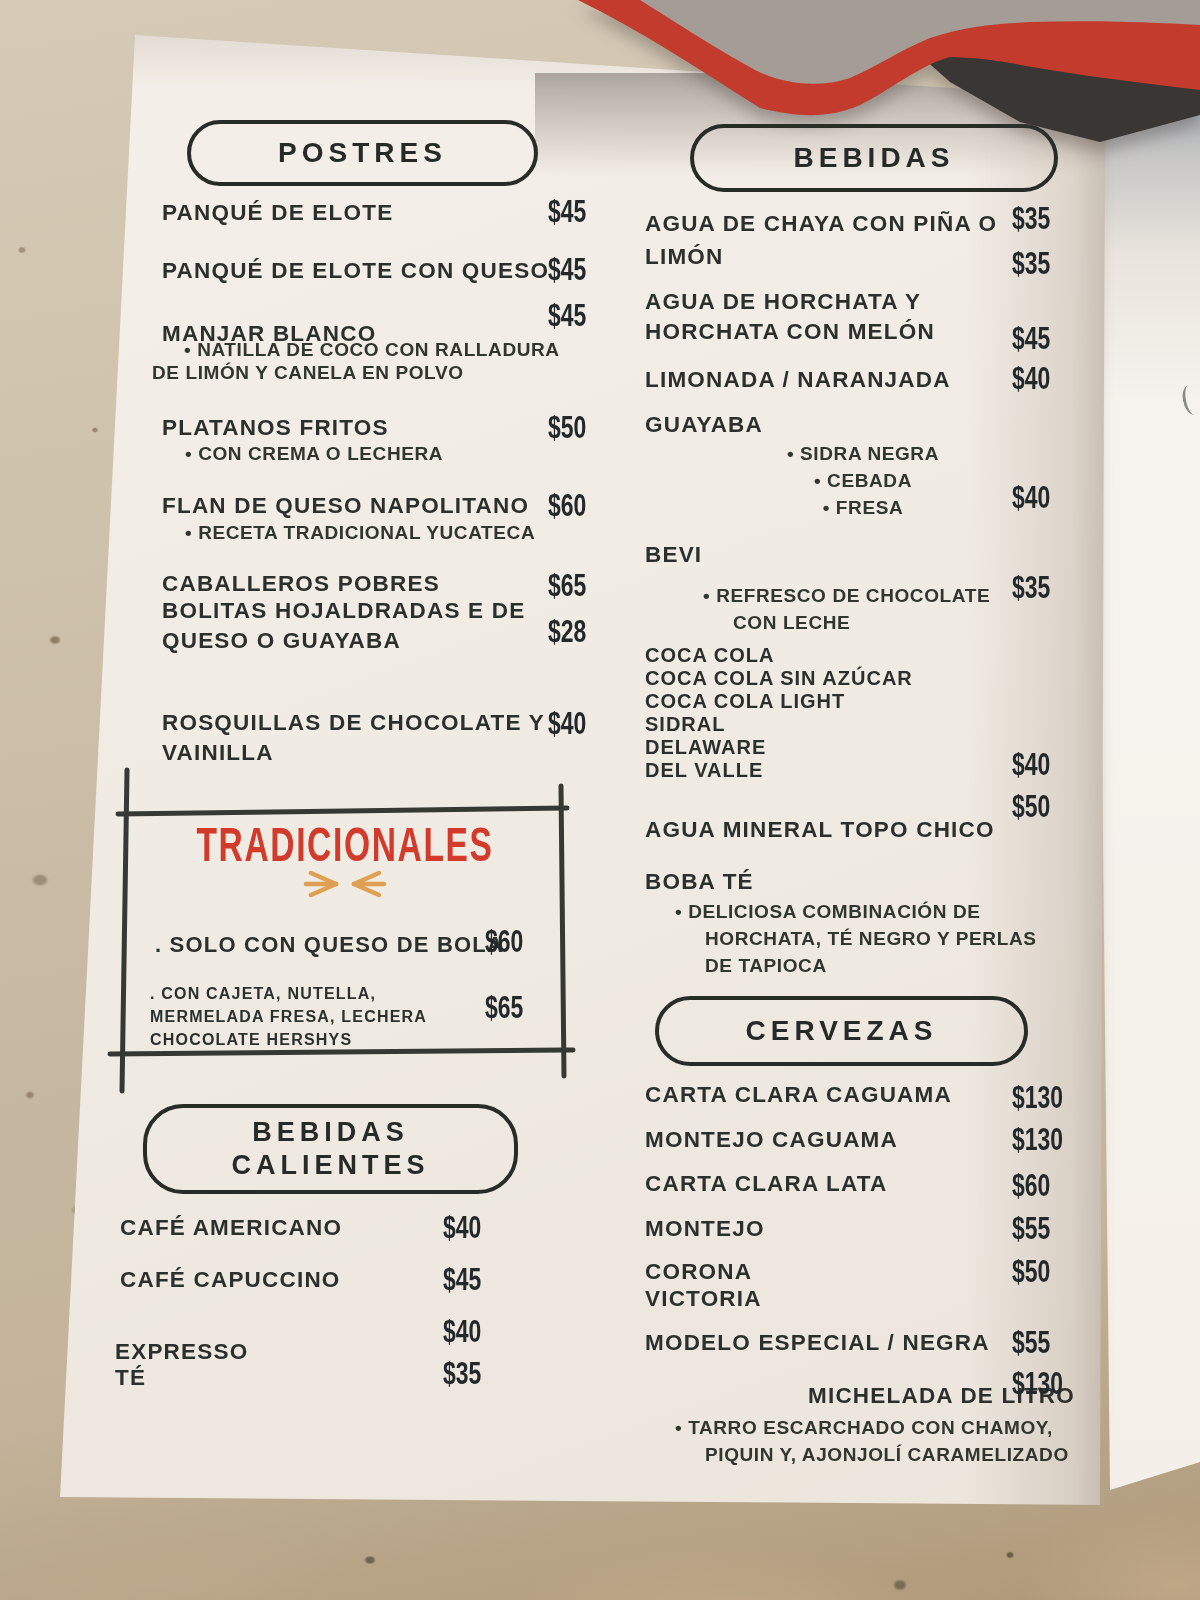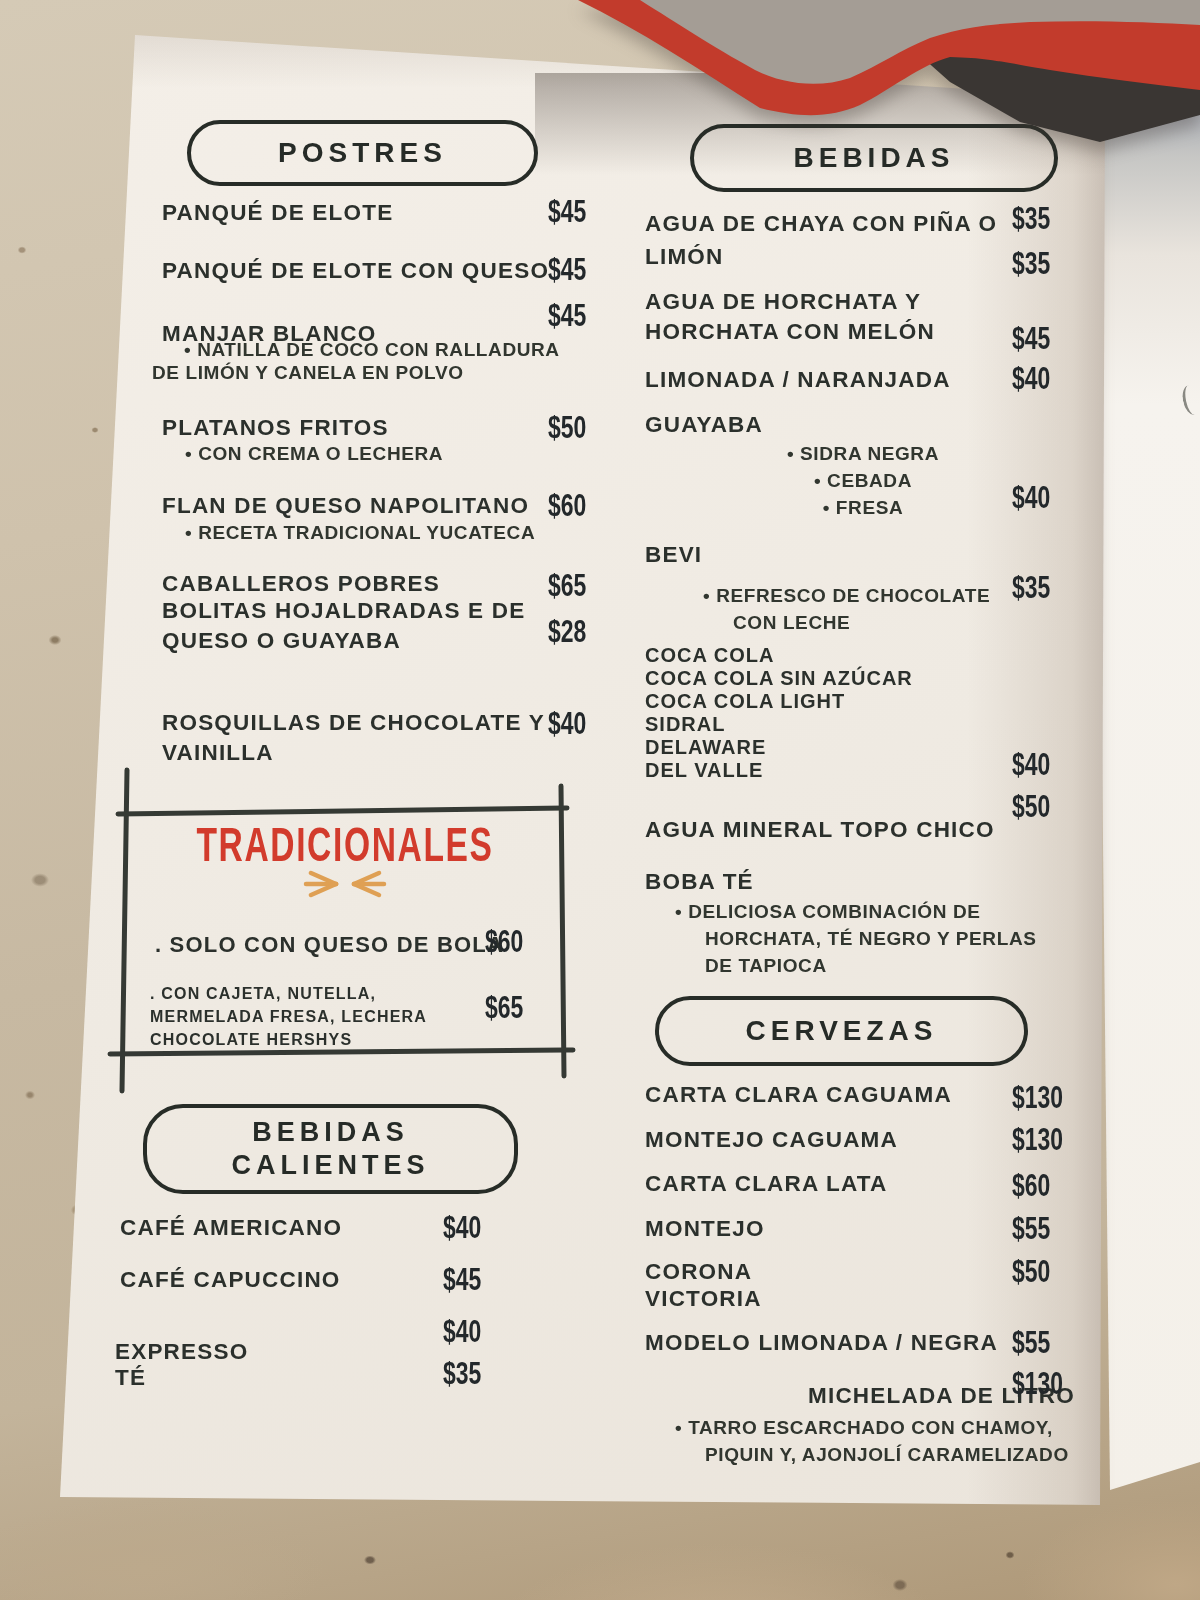--- a/index.html
+++ b/index.html
@@ -243,21 +243,21 @@
       <div class="nm" style="left:590px;top:1151px;">CARTA CLARA LATA</div>
       <div class="pr" style="left:957px;top:1150px;">$60</div>
 
       <div class="nm" style="left:590px;top:1196px;">MONTEJO</div>
       <div class="pr" style="left:957px;top:1193px;">$55</div>
 
       <div class="nm" style="left:590px;top:1240px;line-height:27px;">CORONA
 VICTORIA</div>
       <div class="pr" style="left:957px;top:1236px;">$50</div>
 
-      <div class="nm" style="left:590px;top:1310px;">MODELO LIMONADA / NEGRA</div>
+      <div class="nm" style="left:590px;top:1310px;">MODELO ESPECIAL / NEGRA</div>
       <div class="pr" style="left:957px;top:1307px;">$55</div>
 
       <div class="nm" style="left:590px;top:1363px;text-align:right;">MICHELADA DE LITRO</div>
       <div class="pr" style="left:957px;top:1348px;">$130</div>
       <div class="ds hang" style="left:620px;top:1396px;">•  TARRO ESCARCHADO CON CHAMOY,
 PIQUIN Y, AJONJOLÍ CARAMELIZADO</div>
     </div>
   </div>
 
   <svg class="red-object">

